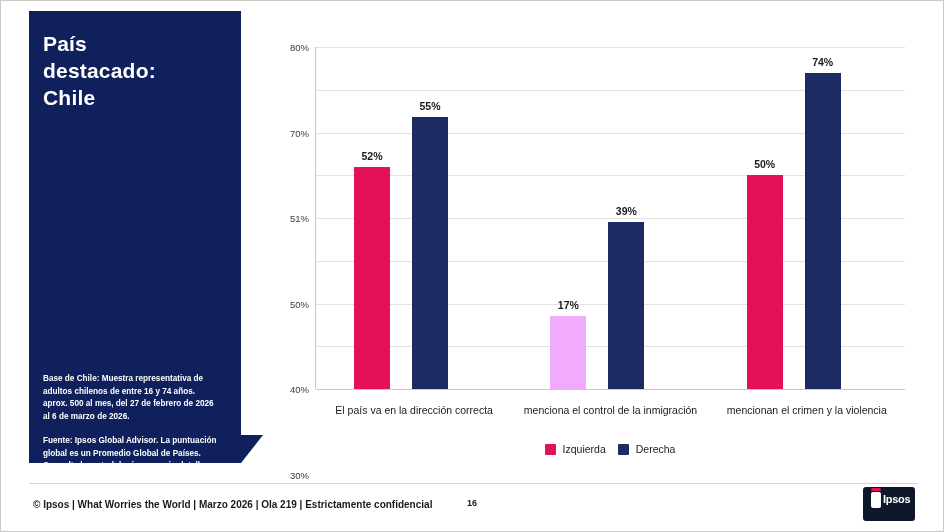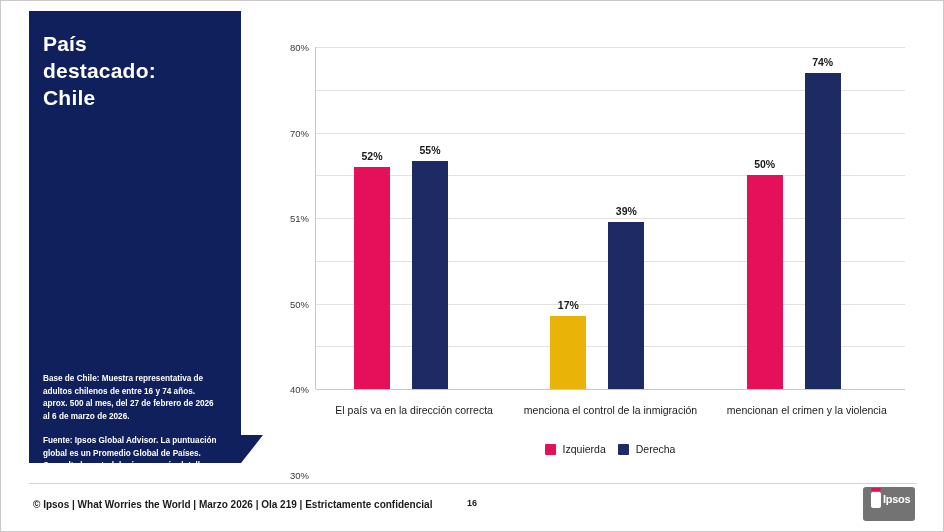--- a/index.html
+++ b/index.html
@@ -168,21 +168,21 @@
     font-size: 9px;
     font-weight: bold;
     color: #1a1a1a;
   }
   #logo {
     position: absolute;
     left: 862px;
     top: 486px;
     width: 52px;
     height: 34px;
-    background: #737373;
+    background: #0f172a;
     border-radius: 3px;
   }
   #logo-mark {
     position: absolute;
     left: 8px;
     top: 5px;
     width: 10px;
     height: 16px;
     background: #ffffff;
     border-radius: 2px;
@@ -240,27 +240,27 @@
         <div class="gridline" style="top: 42.75px;">
           <div class="ytick" style="top: 42.75px;">70%</div>
         </div>
         <div class="gridline" style="top: 0px;">
           <div class="ytick" style="top: 0px;">80%</div>
         </div>
         <div class="group" style="left: 0px; width: 196.333px;">
           <div class="bar left" style="height: 222.3px; background: rgb(229, 16, 90);">
             <span class="vlabel">52%</span>
           </div>
-          <div class="bar right" style="height: 228px; background: rgb(29, 42, 99);">
+          <div class="bar right" style="height: 272px; background: rgb(29, 42, 99);">
             <span class="vlabel">55%</span>
           </div>
           <div class="cat-label">El país va en la dirección correcta</div>
         </div>
         <div class="group" style="left: 196.333px; width: 196.333px;">
-          <div class="bar left" style="height: 72.675px; background: #eab308;">
+          <div class="bar left" style="height: 72.675px; background: #f0abfc;">
             <span class="vlabel">17%</span>
           </div>
           <div class="bar right" style="height: 166.725px; background: rgb(29, 42, 99); padding-left: 23px;">
             <span class="vlabel">39%</span>
           </div>
           <div class="cat-label">menciona el control de la inmigración</div>
         </div>
         <div class="group" style="left: 392.667px; width: 196.333px;">
           <div class="bar left" style="height: 213.75px; background: rgb(229, 16, 90);">
             <span class="vlabel">50%</span>

